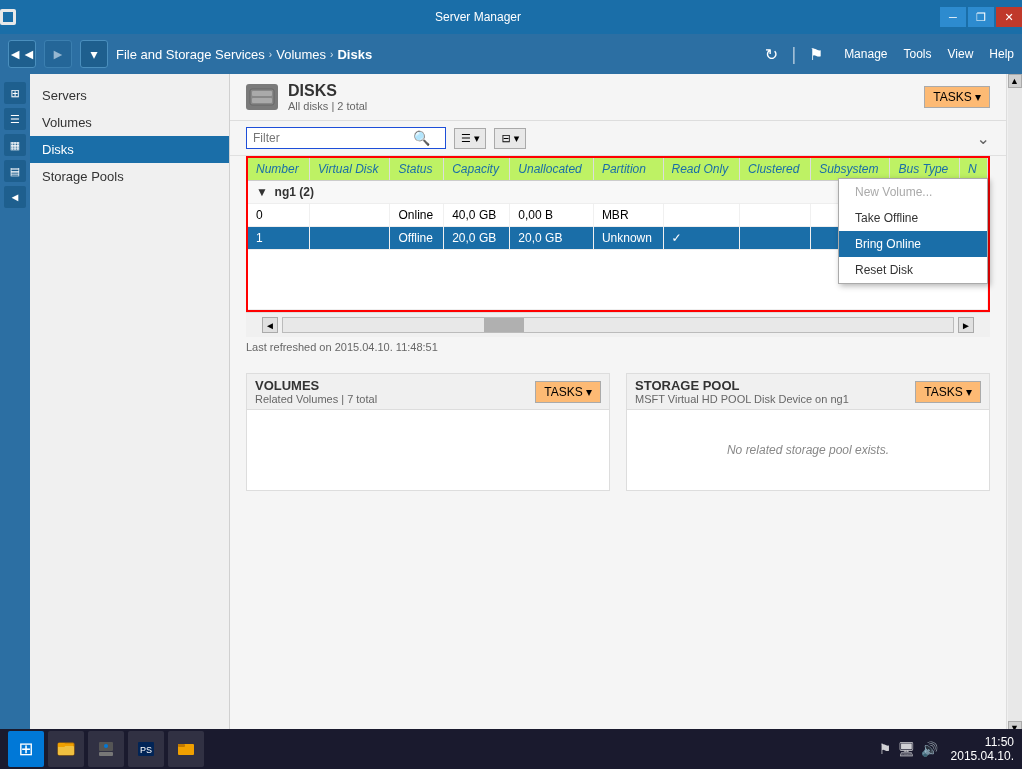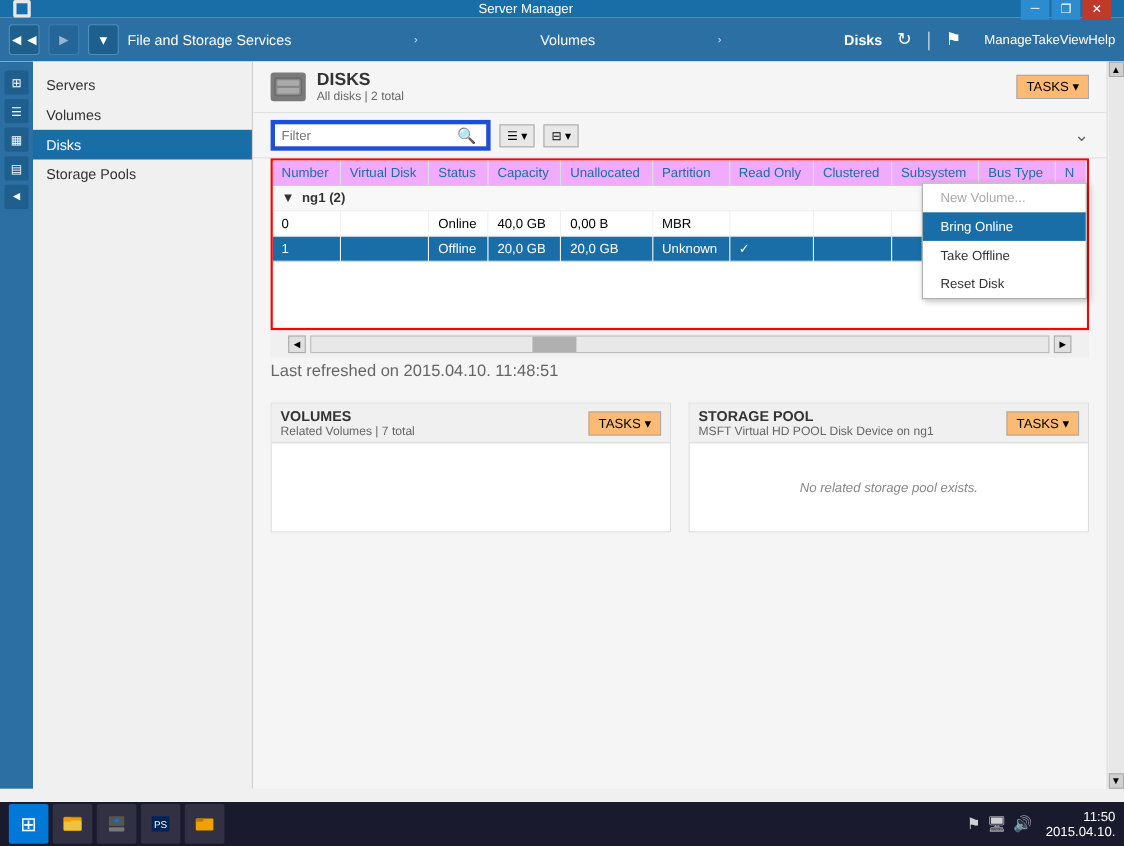--- a/index.html
+++ b/index.html
@@ -1,25 +1,25 @@
 <!DOCTYPE html>
 <html><head>
   <meta charset="utf-8">
   <style>
     * { margin: 0; padding: 0; box-sizing: border-box; }
     body { font-family: 'Segoe UI', Arial, sans-serif; font-size: 12px; background: #f0f0f0; width: 1022px; height: 769px; overflow: hidden; }
 
     
     .title-bar {
       background: #1a6ea8;
-      height: 16px;
+      height: 34px;
       display: flex;
       align-items: center;
       justify-content: space-between;
-      padding: 0 12px;
+      padding: 0 0;
       color: white;
     }
     .title-bar-title { flex: 1; text-align: center; font-size: 12px; }
     .title-bar-controls { display: flex; gap: 2px; }
     .title-bar-btn {
       width: 26px; height: 20px;
       background: #2d8bcf;
       border: none;
       color: white;
       font-size: 11px;
@@ -45,26 +45,26 @@
       background: #1e5f8e;
       border: 1px solid #4a8fbe;
       border-radius: 3px;
       color: white;
       cursor: pointer;
       display: flex; align-items: center; justify-content: center;
       font-size: 14px;
     }
     .breadcrumb {
       display: flex; align-items: center;
-      color: white; font-size: 13px; flex: 1; justify-content: space-between;
+      color: white; font-size: 13px; flex: 1;
     }
     .breadcrumb-sep { margin: 0 4px; font-size: 10px; opacity: 0.8; }
     .breadcrumb-item { cursor: pointer; }
     .breadcrumb-current { font-weight: bold; }
-    .menu-items { display: flex; color: white; }
+    .menu-items { display: flex; gap: 16px; color: white; }
     .menu-item { cursor: pointer; font-size: 12px; }
     .toolbar-icons { display: flex; align-items: center; gap: 8px; margin-right: 8px; }
     .toolbar-icon-btn {
       width: 24px; height: 24px;
       background: transparent;
       border: none; color: white;
       cursor: pointer; font-size: 16px;
       display: flex; align-items: center; justify-content: center;
     }
 
@@ -155,21 +155,21 @@
       padding: 6px 16px;
       display: flex;
       align-items: center;
       gap: 8px;
       background: #f5f5f5;
       border-bottom: 1px solid #e0e0e0;
     }
     .filter-input-wrap {
       display: flex; align-items: center;
       background: white;
-      border: 4px solid #1d4ed8;
+      border: 1px solid #1d4ed8;
       padding: 2px 6px;
       flex: 0 0 200px;
     }
     .filter-input {
       border: none; outline: none;
       font-size: 12px;
       color: #999;
       width: 160px;
     }
     .filter-search-icon { color: #666; font-size: 14px; }
@@ -187,29 +187,30 @@
       cursor: pointer; color: #666; font-size: 16px;
     }
 
     
     .disk-table {
       width: 100%;
       border-collapse: collapse;
       background: white;
     }
     .disk-table th {
-      background: #f0abfc;
+      background: #bef264;
       border-bottom: 1px solid #ccc;
       border-right: 1px solid #ddd;
       padding: 4px 8px;
       text-align: left;
       font-size: 12px;
       font-weight: normal;
       color: #1a6ea8;
       cursor: pointer;
+      font-style: italic;
     }
     .disk-table td {
       padding: 4px 8px;
       border-bottom: 1px solid #eee;
       border-right: 1px solid #f0f0f0;
       font-size: 12px;
     }
     .group-row td {
       background: #f8f8f8;
       font-weight: bold;
@@ -273,21 +274,21 @@
       position: absolute;
       left: 30%;
       width: 40px;
       height: 100%;
       background: #b0b0b0;
     }
 
     
     .last-refreshed {
       padding: 4px 16px;
-      font-size: 15px;
+      font-size: 11px;
       color: #666;
       background: #f5f5f5;
     }
 
     
     .bottom-sections {
       display: flex;
       gap: 0;
       padding: 16px 16px 0;
     }
@@ -378,21 +379,21 @@
   </div>
 
   <div class="toolbar-icons">
     <button class="toolbar-icon-btn">↻</button>
     <span style="color:white;opacity:0.6;font-size:18px;">|</span>
     <button class="toolbar-icon-btn">⚑</button>
   </div>
 
   <div class="menu-items">
     <span class="menu-item">Manage</span>
-    <span class="menu-item">Take</span>
+    <span class="menu-item">Tools</span>
     <span class="menu-item">View</span>
     <span class="menu-item">Help</span>
   </div>
 </div>
 
 <div class="main-layout" style="height: calc(769px - 28px - 40px - 40px);">
 
   <div class="sidebar">
     <div class="sidebar-icons">
       <div class="sidebar-icon">⊞</div>
@@ -493,22 +494,22 @@
 
               <tr>
                 <td colspan="11" style="height:60px;"></td>
               </tr>
             </tbody>
           </table>
         </div>
 
         <div class="context-menu">
           <div class="context-menu-item disabled">New Volume...</div>
+          <div class="context-menu-item">Take Offline</div>
           <div class="context-menu-item highlighted">Bring Online</div>
-          <div class="context-menu-item">Take Offline</div>
           <div class="context-menu-item">Reset Disk</div>
         </div>
       </div>
 
       <div class="scroll-area">
         <div class="scroll-arrow">◄</div>
         <div class="scroll-track">
           <div class="scroll-thumb"></div>
         </div>
         <div class="scroll-arrow">►</div>

